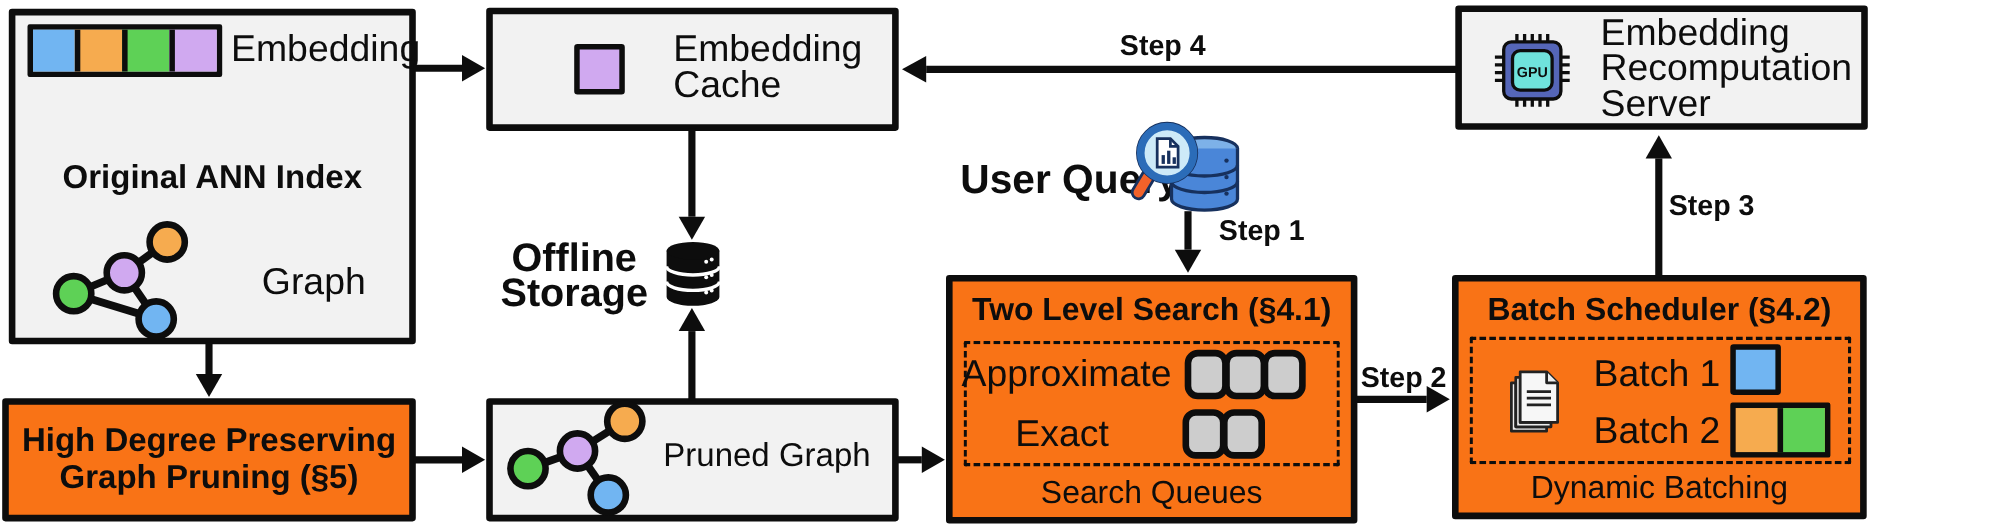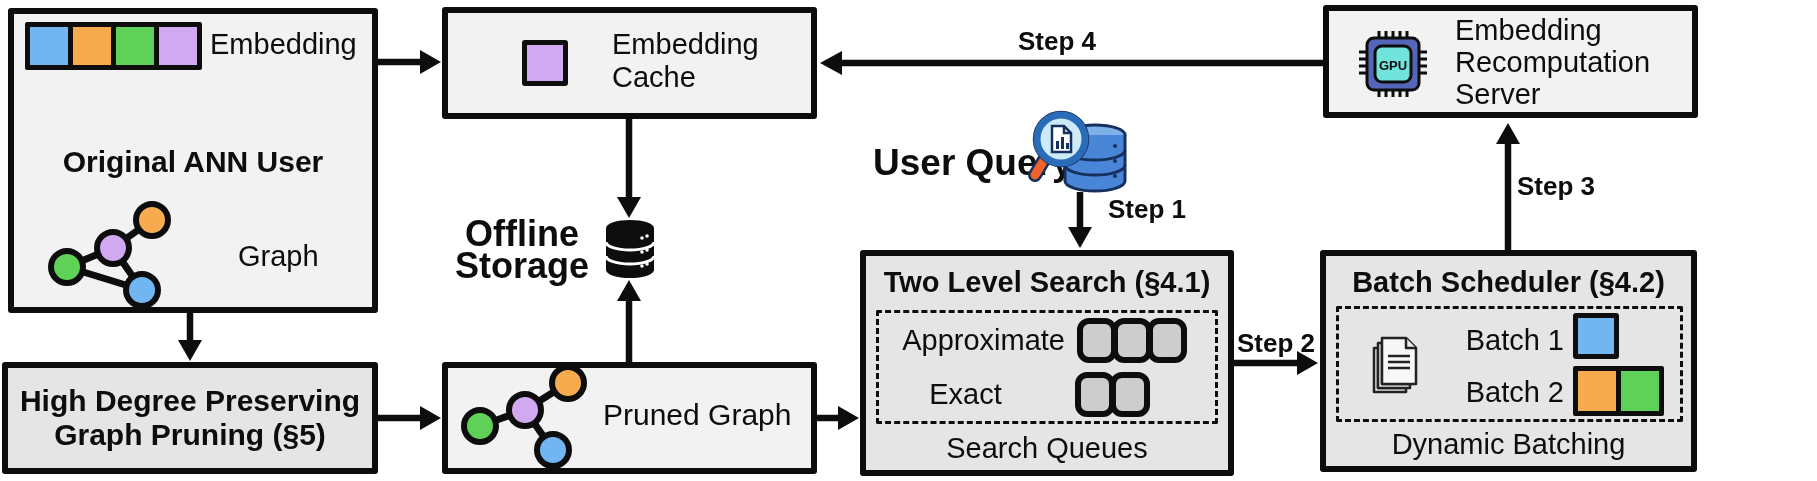--- a/index.html
+++ b/index.html
@@ -2,24 +2,24 @@
 <html><head>
 <meta charset="utf-8">
 <style>
   html,body{margin:0;padding:0;background:#fff;}
   #canvas{
     position:relative;width:1817px;height:481px;background:#ffffff;overflow:hidden;
     font-family:"Liberation Sans","DejaVu Sans",sans-serif;color:#0d0d0d;
   }
   .box{position:absolute;box-sizing:border-box;border:6px solid #0d0d0d;border-radius:3px;}
   .light{background:#f2f2f2;}
-  .dark{background:#e5e5e5;}
+  .dark{background:#f97316;}
   .abs{position:absolute;}
   .bold{font-weight:bold;}
-  .lbl{font-size:29px;line-height:33px;white-space:pre-line;}
+  .lbl{font-size:34px;line-height:33px;white-space:pre-line;}
   .title-center{width:100%;text-align:center;font-weight:bold;font-size:29px;}
   .step{position:absolute;font-weight:bold;font-size:26px;}
   .dashed{position:absolute;box-sizing:border-box;border:3px dashed #0d0d0d;border-radius:2px;}
   .slot{width:40px;height:45px;box-sizing:border-box;border:6px solid #0d0d0d;border-radius:12px;background:#cdcdcd;display:inline-block;vertical-align:top;}
   .slot + .slot{margin-left:-5px;}
   .sq{box-sizing:border-box;border:5px solid #0d0d0d;border-radius:3px;}
   .emb-strip{position:absolute;display:flex;border:5px solid #0d0d0d;border-radius:2px;}
   .emb-cell{width:38px;height:38px;}
   .emb-cell + .emb-cell{border-left:5px solid #0d0d0d;}
   .pair{position:absolute;display:flex;border:5px solid #0d0d0d;border-radius:2px;}
@@ -33,21 +33,21 @@
 <div id="canvas">
 
   <div class="box light" style="left:8px;top:8px;width:370px;height:305px;">
     <div class="emb-strip" style="left:11px;top:8px;">
       <div class="emb-cell" style="background:#71b5f2;"></div>
       <div class="emb-cell" style="background:#f6ab4f;"></div>
       <div class="emb-cell" style="background:#5ed156;"></div>
       <div class="emb-cell" style="background:#d0a9f0;"></div>
     </div>
     <div class="abs lbl" style="left:196px;top:14px;">Embedding</div>
-    <div class="abs title-center" style="top:131px;font-size:30px;">Original ANN User</div>
+    <div class="abs title-center" style="top:131px;font-size:30px;">Original ANN Index</div>
     <svg class="abs" style="left:26px;top:181px;overflow:visible;" width="170" height="120" viewBox="0 0 170 120">
       <g stroke="#0d0d0d" stroke-width="7">
         <line x1="73" y1="53" x2="112" y2="25"></line>
         <line x1="73" y1="53" x2="27" y2="72"></line>
         <line x1="73" y1="53" x2="102" y2="95"></line>
         <line x1="27" y1="72" x2="102" y2="95"></line>
       </g>
       <g stroke="#0d0d0d" stroke-width="6">
         <circle cx="112" cy="25" r="16" fill="#f6ab4f"></circle>
         <circle cx="73" cy="53" r="16" fill="#d0a9f0"></circle>

